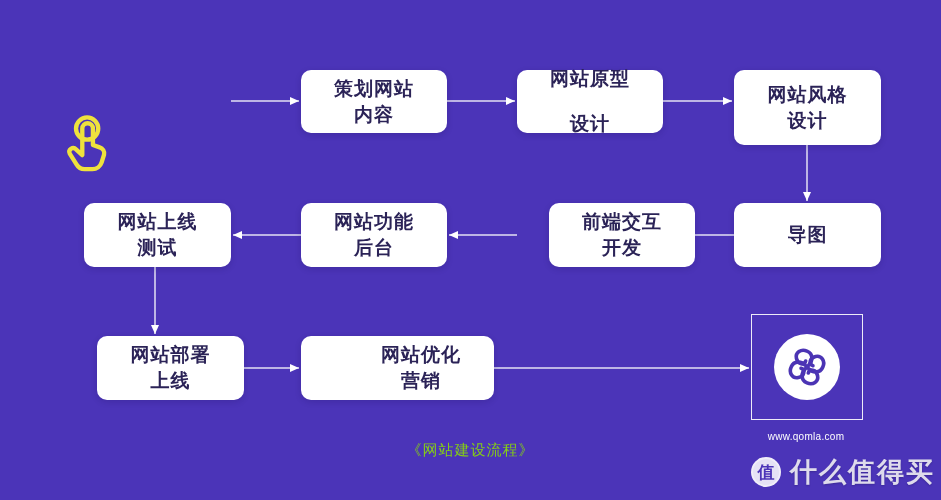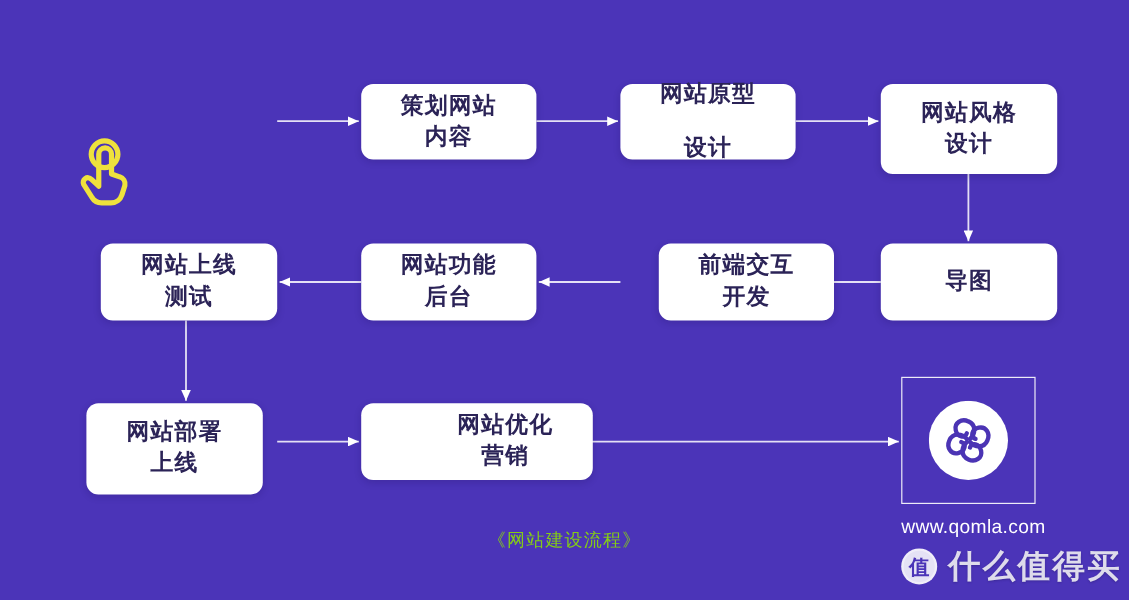--- a/index.html
+++ b/index.html
@@ -26,31 +26,31 @@
   .n0{left:84px;top:70px;width:147px;height:63px;}
   .n1{left:301px;top:70px;width:146px;height:63px;}
   .n2{left:517px;top:70px;width:146px;height:63px;gap:19px;}
   .n3{left:734px;top:70px;width:147px;height:75px;}
   
   .n4{left:84px;top:203px;width:147px;height:64px;}
   .n5{left:301px;top:203px;width:146px;height:64px;}
   .n6{left:517px;top:203px;width:146px;height:64px;margin-left:32px;}
   .n7{left:734px;top:203px;width:147px;height:64px;}
   
-  .n8{left:72px;top:336px;width:147px;height:76px;}
+  .n8{left:97px;top:336px;width:147px;height:64px;}
   .n9{left:301px;top:336px;width:146px;height:64px;padding-left:47px;}
 
   .logo-box{
     position:absolute;left:751px;top:314px;width:110px;height:104px;
     border:1.5px solid rgba(255,255,255,.9);
     display:flex;align-items:center;justify-content:center;
   }
   .logo-url{
     position:absolute;left:751px;top:431px;width:110px;
-    text-align:center;color:#FFFFFF;font-size:16px;letter-spacing:.3px;
+    text-align:center;color:#FFFFFF;font-size:10px;letter-spacing:.3px;
   }
   .caption{
     position:absolute;left:0;top:441px;width:941px;
     text-align:center;color:#84cc16;font-size:15px;letter-spacing:1px;
   }
   .hand-cursor{position:absolute;left:62px;top:112px;}
   .watermark{
     position:absolute;right:6px;bottom:10px;
     display:flex;align-items:center;gap:9px;opacity:.92;
   }

